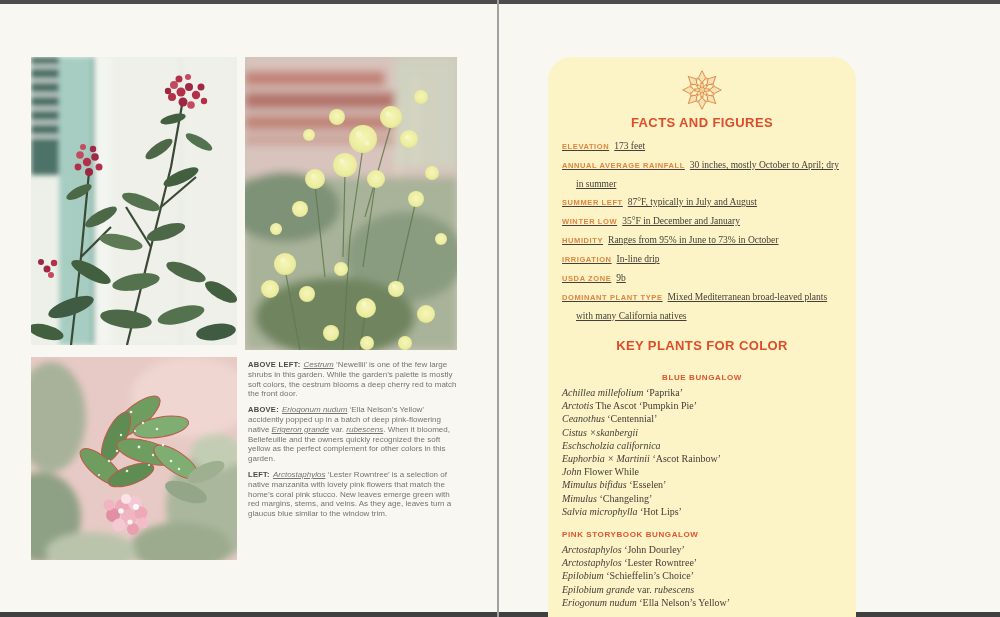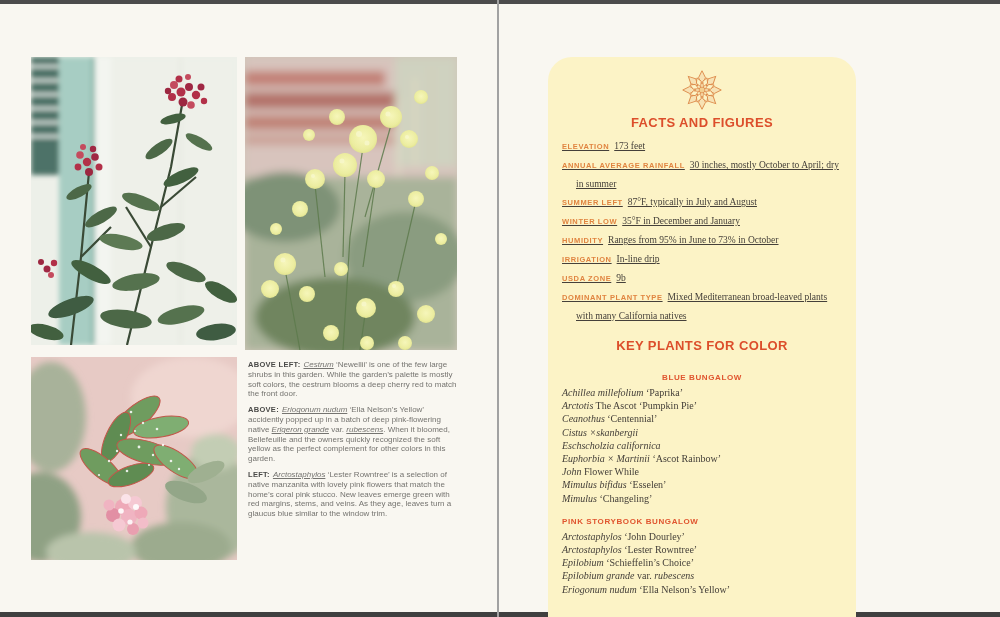--- a/index.html
+++ b/index.html
@@ -326,20 +326,21 @@
         <div class="group-heading first">BLUE BUNGALOW</div>
         <div class="plant"><em>Achillea millefolium</em><span> ‘Paprika’</span></div>
         <div class="plant"><em>Arctotis</em><span> The Ascot ‘Pumpkin Pie’</span></div>
         <div class="plant"><em>Ceanothus</em><span> ‘Centennial’</span></div>
         <div class="plant"><em>Cistus ×skanbergii</em><span></span></div>
         <div class="plant"><em>Eschscholzia californica</em><span></span></div>
         <div class="plant"><em>Euphorbia × Martinii</em><span> ‘Ascot Rainbow’</span></div>
         <div class="plant"><em>John</em><span> Flower While</span></div>
         <div class="plant"><em>Mimulus bifidus</em><span> ‘Esselen’</span></div>
         <div class="plant"><em>Mimulus</em><span> ‘Changeling’</span></div>
+        <div class="plant"><em>Salvia microphylla</em><span> ‘Hot Lips’</span></div>
       </div>
 
       <div>
         <div class="group-heading">PINK STORYBOOK BUNGALOW</div>
         <div class="plant"><em>Arctostaphylos</em><span> ‘John Dourley’</span></div>
         <div class="plant"><em>Arctostaphylos</em><span> ‘Lester Rowntree’</span></div>
         <div class="plant"><em>Epilobium</em><span> ‘Schieffelin’s Choice’</span></div>
         <div class="plant"><em>Epilobium grande</em><span> var. </span><em>rubescens</em></div>
         <div class="plant"><em>Eriogonum nudum</em><span> ‘Ella Nelson’s Yellow’</span></div>
 

